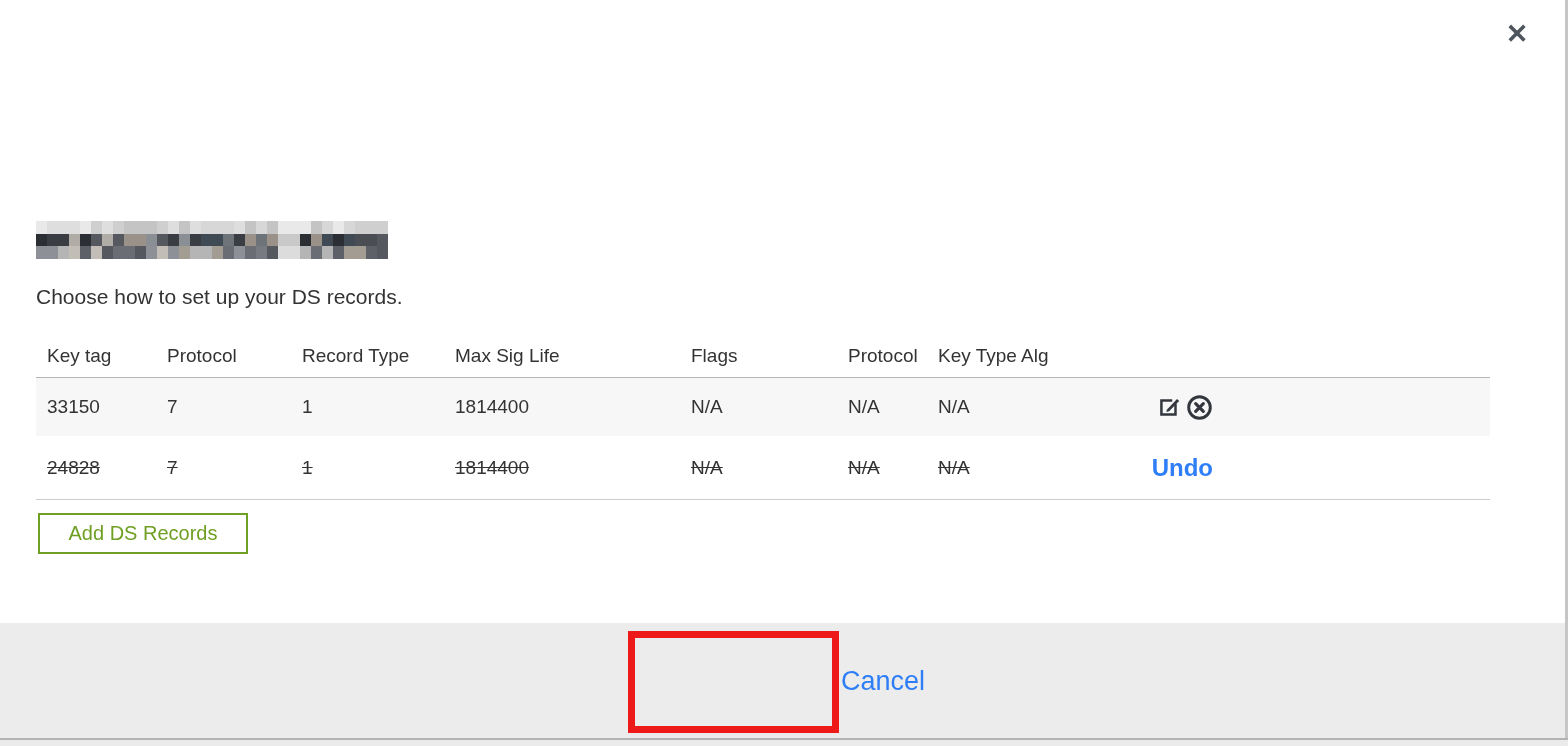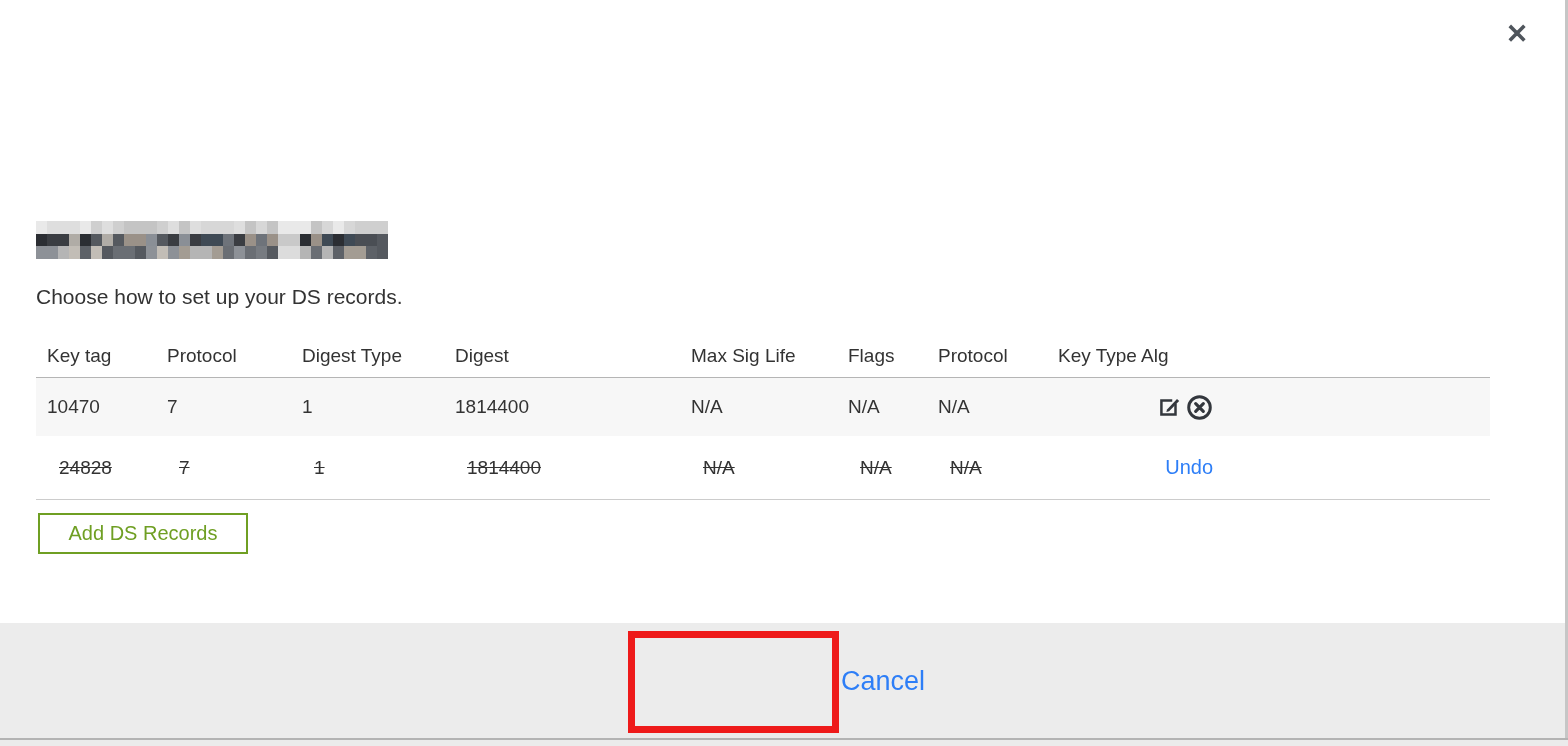--- a/index.html
+++ b/index.html
@@ -25,25 +25,25 @@
   .instruction { position: absolute; left: 36px; top: 285px; font-size: 21px; color: #333; }
 
   
   .ds-table { position: absolute; left: 36px; top: 335px; width: 1454px; }
   .t-row { display: grid; grid-template-columns: 120px 135px 153px 236px 157px 90px 120px 165px 1fr;
     padding-left: 11px; align-items: center; font-size: 19px; color: #333; }
   .t-head { height: 42px; color: #333; }
   .t-head .cell { font-weight: 400; }
   .row-1 { height: 59px; background: #f7f7f7; border-top: 1px solid #b5b5b5; }
   .row-2 { height: 64px; background: #ffffff; border-bottom: 1px solid #cccccc; }
-  .row-2 .cell { text-decoration: line-through; margin-left: 12px; }
+  .row-2 .cell { text-decoration: line-through; }
   .cell { white-space: nowrap; overflow: hidden; }
   .cell-actions { display: flex; justify-content: flex-end; align-items: center; gap: 4px; padding-right: 10px; text-decoration: none !important; }
   .icon-btn { background: none; border: none; padding: 0; cursor: pointer; width: 27px; height: 27px; display: inline-flex; align-items: center; justify-content: center; }
-  .undo-link { font-size: 20px; color: #2d7ef7; text-decoration: none; cursor: pointer; }
+  .undo-link { font-size: 24px; color: #2d7ef7; text-decoration: none; cursor: pointer; font-weight: bold; }
 
   .add-btn { position: absolute; left: 38px; top: 513px; width: 210px; height: 41px; background: #ffffff;
     border: 2px solid #6f9f23; color: #6f9f23; font-size: 20px; font-family: "Liberation Sans", sans-serif; cursor: pointer; }
 
   
   .footer { position: absolute; left: 0; top: 623px; width: 1568px; height: 115px; background: #ececec; }
 
   .save-btn { position: absolute; left: 654px; top: 649px; width: 160px; height: 67px;
     background: #65a317; border: 1px solid #5d960f; border-bottom: 7px solid #55890f;
     color: #ffffff; font-size: 27px; font-family: "Liberation Sans", sans-serif; cursor: pointer; }
@@ -160,30 +160,29 @@
       <div style="background: rgb(85, 89, 95);"></div>
     </div>
 
   <p class="instruction">Choose how to set up your DS records.</p>
 
   <div class="ds-table">
 
     <div class="t-row t-head">
       <div class="cell">Key tag</div>
       <div class="cell">Protocol</div>
-      <div class="cell">Digest Type</div>
-      <div class="cell">Digest</div>
+      <div class="cell">Record Type</div>
       <div class="cell">Max Sig Life</div>
       <div class="cell">Flags</div>
       <div class="cell">Protocol</div>
       <div class="cell">Key Type Alg</div>
     </div>
 
     <div class="t-row row-1">
-      <div class="cell">10470</div>
+      <div class="cell">33150</div>
       <div class="cell">7</div>
       <div class="cell">1</div>
       <div class="cell">1814400</div>
       <div class="cell">N/A</div>
       <div class="cell">N/A</div>
       <div class="cell">N/A</div>
       <div class="cell cell-actions">
         <button class="icon-btn" title="">
           <svg width="26" height="26" viewBox="0 0 24 24" fill="none">
             <path d="M15 6 H5 v13 h13 V9" stroke="#33373d" stroke-width="2.3" fill="none"></path>

